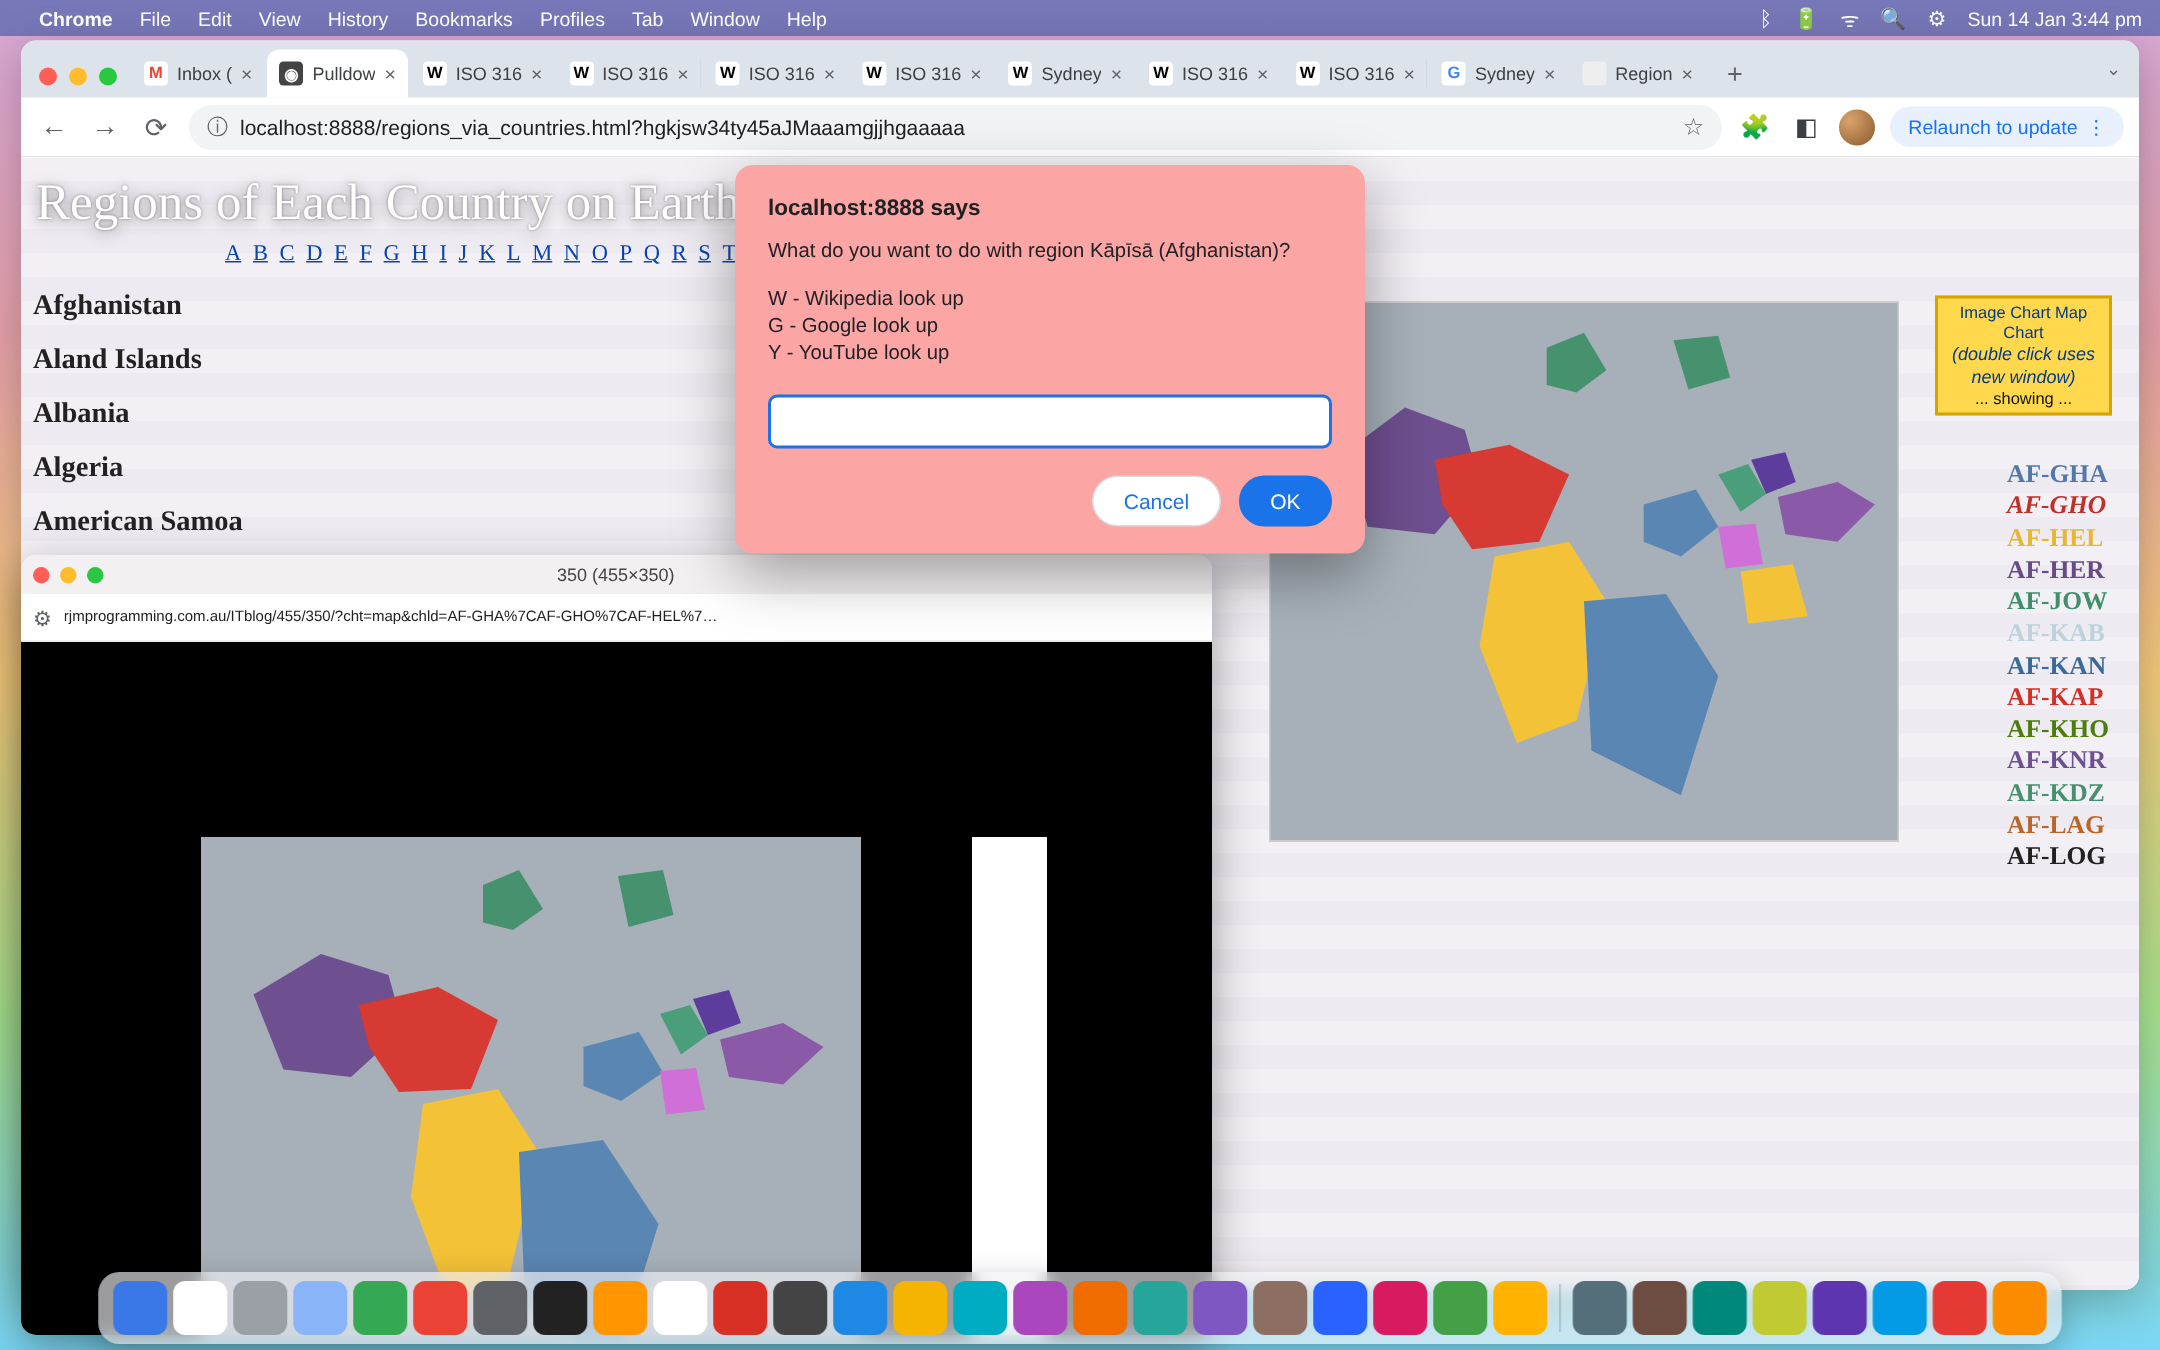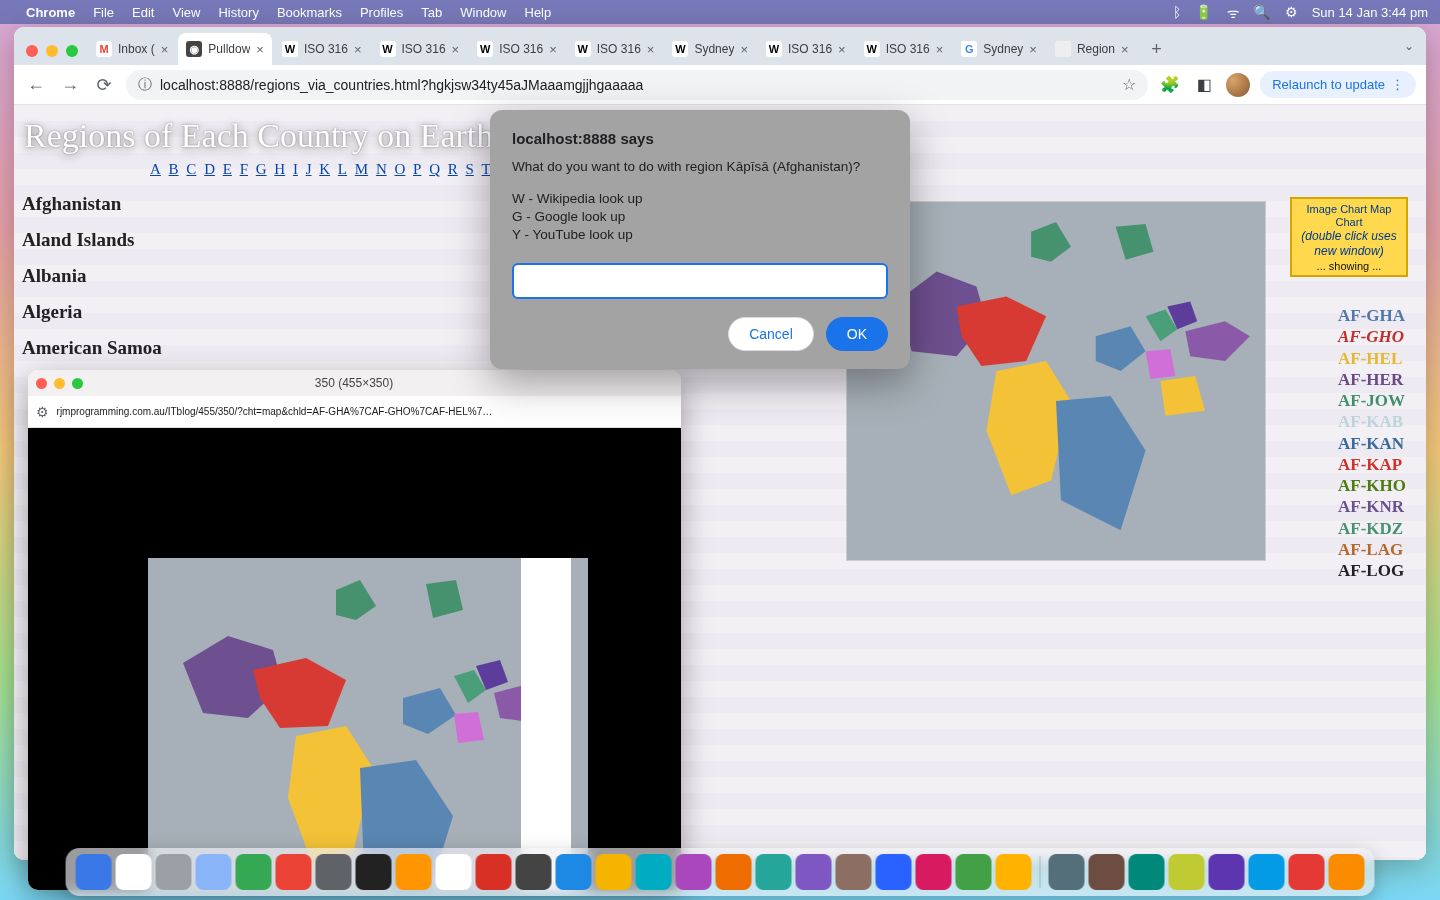--- a/index.html
+++ b/index.html
@@ -125,22 +125,22 @@
   
   .region-codes {
     position:absolute; right:20px; top:200px;
     font-family: Georgia,'Times New Roman',serif;
     font-size:17px; font-weight:600; line-height:1.25;
   }
   .region-codes div { white-space:nowrap; }
 
   
   .popup {
-    position:absolute; left:28px; top:370px;
-    width:653px; height:520px;
+    position:absolute; left:14px; top:370px;
+    width:794px; height:520px;
     background:#fff; border-radius:10px;
     box-shadow: 0 10px 30px rgba(0,0,0,0.35);
     overflow:hidden;
   }
   .popup .titlebar {
     height:26px; background:#f3f0f2; display:flex; align-items:center;
     padding:0 8px; font-size:12px; color:#444;
   }
   .popup .titlebar .traffic{ padding:0; gap:7px;}
   .popup .titlebar .traffic .dot{width:11px;height:11px;}
@@ -163,21 +163,21 @@
     background:#a7b0b8;
   }
   .popup .blackbody .mapwrap svg{width:100%;height:100%;}
   .popup .blackbody .whiteright{
     position:absolute; top:130px; right:110px; width:50px; height:360px; background:#fff;
   }
 
   
   .jsdialog {
     position:absolute; left:490px; top:110px;
-    width:420px; background:#a3a3a3; border-radius:12px;
+    width:420px; background:#fca5a5; border-radius:12px;
     box-shadow: 0 14px 40px rgba(0,0,0,0.35);
     padding: 20px 22px 18px 22px;
     font-size:13.5px; color:#202124; z-index: 50;
   }
   .jsdialog .dlg-title { font-size:15px; font-weight:600; margin-bottom:12px; }
   .jsdialog .dlg-line { margin-bottom:3px; }
   .jsdialog .dlg-gap { height:14px; }
   .jsdialog input {
     width:100%; height:36px; border:2px solid #1a73e8; border-radius:6px;
     padding:0 10px; font-size:14px; outline:none; margin-top:18px;

